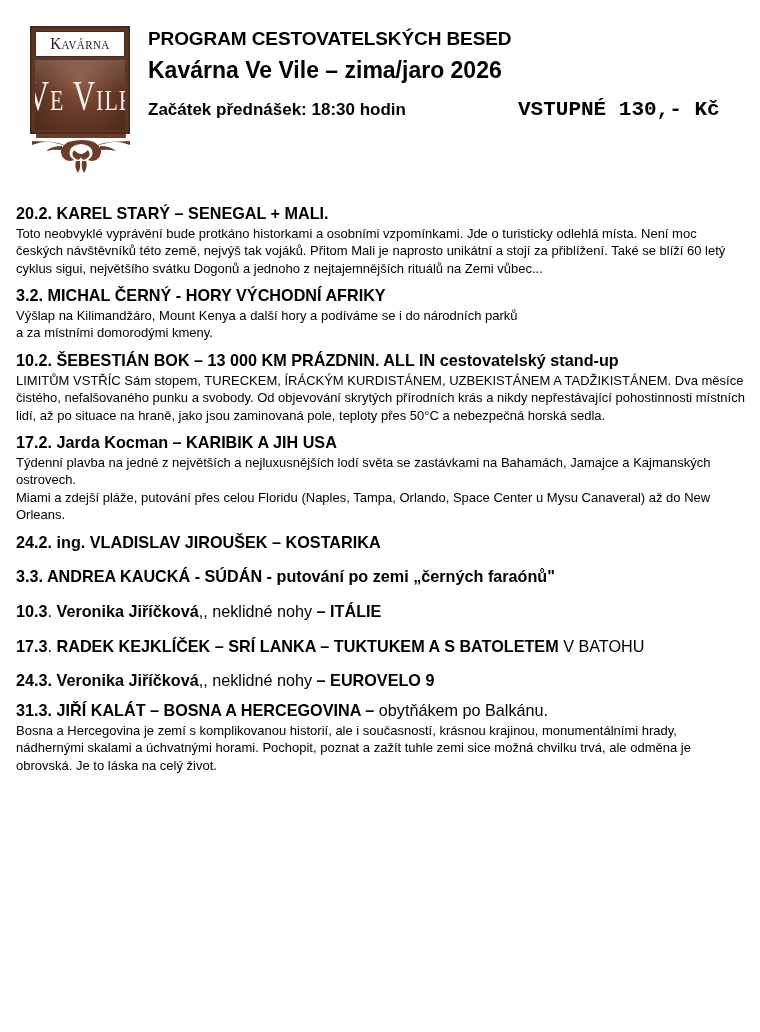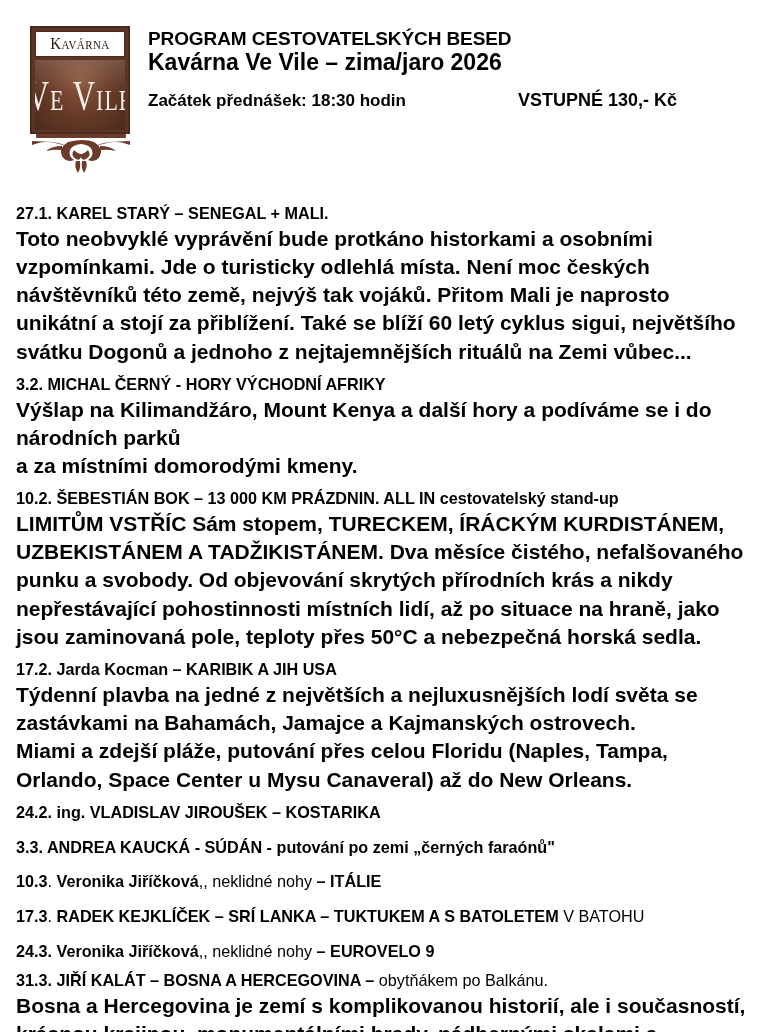--- a/index.html
+++ b/index.html
@@ -108,44 +108,45 @@
     font-size: 19px;
     font-weight: bold;
     letter-spacing: -0.1px;
     line-height: 1.12;
     white-space: nowrap;
   }
   .title-2 {
     font-size: 23px;
     font-weight: bold;
     line-height: 1.2;
-    margin-top: 0;
+    margin-top: 8px;
     white-space: nowrap;
   }
   .title-3 {
     font-size: 17px;
     font-weight: bold;
     margin-top: 11px;
     white-space: nowrap;
   }
   .title-row-4 {
     margin-top: 13px;
     display: flex;
     align-items: baseline;
   }
   .title-4a {
     font-size: 17px;
     font-weight: bold;
     width: 370px;
     white-space: nowrap;
   }
   .title-4b {
-    font-size: 18px;
-    font-weight: bold;
-    white-space: nowrap;
+    font-size: 21px;
+    font-weight: bold;
+    white-space: nowrap;
+    font-family: Liberation Mono, monospace;
   }
 
   
   .program {
     position: absolute;
     left: 16px;
     top: 203px;
     width: 730px;
   }
   .entry {
@@ -153,22 +154,22 @@
   }
   .entry-heading {
     font-size: 16.2px;
     font-weight: bold;
     line-height: 1.34;
   }
   .entry-heading .reg {
     font-weight: normal;
   }
   .entry-body {
-    font-size: 21px;
-    font-weight: bold;
+    font-size: 13px;
+    font-weight: normal;
     line-height: 1.345;
     white-space: pre-line;
   }
   .solo  { margin-bottom: 13px; }
 </style>
 </head>
 <body>
 
 <div class="header">
 
@@ -204,21 +205,21 @@
     <div class="title-row-4">
       <div class="title-4a">Začátek přednášek: 18:30 hodin</div>
       <div class="title-4b">VSTUPNÉ 130,- Kč</div>
     </div>
   </div>
 </div>
 
 <div class="program">
 
   <div class="entry">
-    <div class="entry-heading"><span>27.1. KAREL STARÝ – SENEGAL + MALI.</span></div>
+    <div class="entry-heading"><span>20.2. KAREL STARÝ – SENEGAL + MALI.</span></div>
     <div class="entry-body">Toto neobvyklé vyprávění bude protkáno historkami a osobními vzpomínkami. Jde o turisticky odlehlá místa. Není moc českých návštěvníků této země, nejvýš tak vojáků. Přitom Mali je naprosto unikátní a stojí za přiblížení. Také se blíží 60 letý cyklus sigui, největšího svátku Dogonů a jednoho z nejtajemnějších rituálů na Zemi vůbec...</div>
   </div>
 
   <div class="entry">
     <div class="entry-heading"><span>3.2.   MICHAL ČERNÝ  - HORY VÝCHODNÍ AFRIKY</span></div>
     <div class="entry-body">Výšlap na Kilimandžáro, Mount Kenya a další hory a podíváme se i do národních parků
  a za místními domorodými kmeny.</div>
   </div>
 
   <div class="entry">

